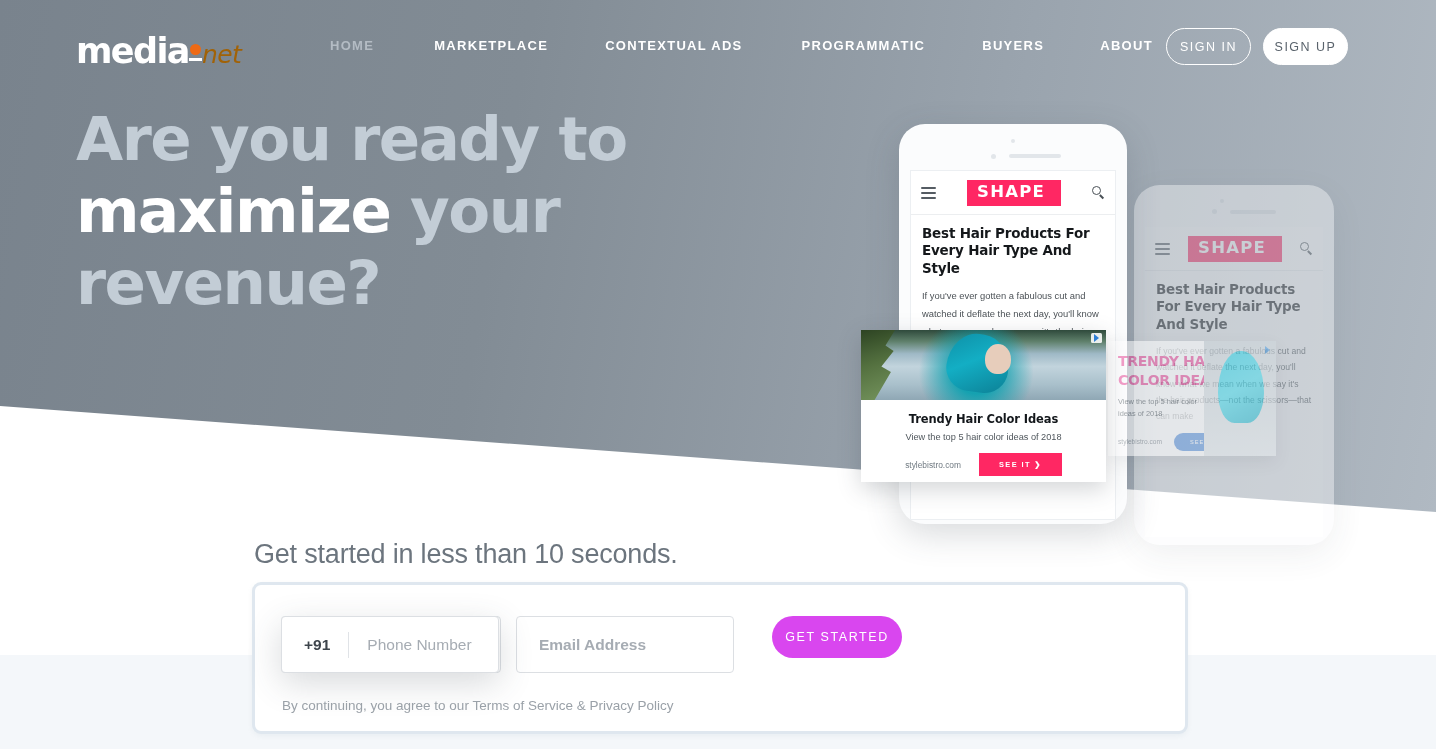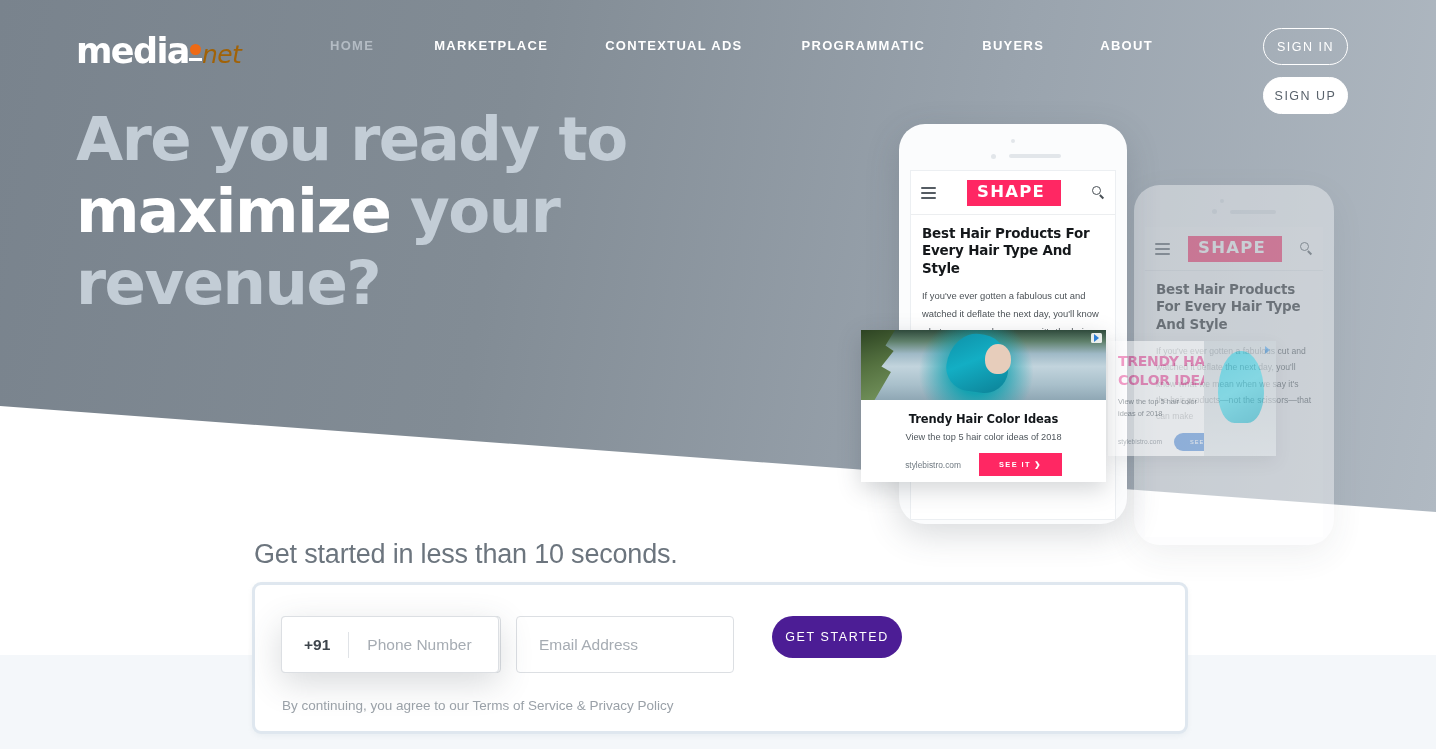--- a/index.html
+++ b/index.html
@@ -57,21 +57,21 @@
   }
 
   .nav { position: absolute; left: 330px; top: 38px; display: flex; align-items: center; }
   .nav-item {
     color: #ffffff; font-size: 13px; font-weight: 600; letter-spacing: 1.3px;
     text-decoration: none; white-space: nowrap; cursor: pointer;
     font-family: "Liberation Sans", sans-serif;
   }
   .nav-item.dim { color: #b4bcc4; }
 
-  .auth { position: absolute; right: 88px; top: 28px; display: flex; align-items: center; gap: 12px; flex-direction: column; }
+  .auth { position: absolute; right: 88px; top: 28px; display: flex; align-items: center; gap: 12px; }
   .btn-pill {
     height: 37px; border-radius: 19px; display: flex; align-items: center; justify-content: center;
     font-size: 12.5px; letter-spacing: 1.5px; font-weight: 500; cursor: pointer;
     font-family: "Liberation Sans", sans-serif;
   }
   .btn-signin { width: 85px; border: 1.5px solid #ffffff; color: #ffffff; background: transparent; }
   .btn-signup { width: 85px; border: 1.5px solid #ffffff; color: #5a636c; background: #ffffff; }
 
   
   .hero-copy { position: absolute; left: 76px; top: 103px; width: 780px; z-index: 30; }
@@ -254,31 +254,31 @@
   }
   .form-row {
     position: absolute; left: 26px; top: 31px; display: flex; align-items: flex-start;
   }
   .fld {
     height: 57px; border: 1px solid #dcdfe3; border-radius: 4px; background: #fff;
     display: flex; align-items: center; padding: 0 22px;
   }
   .fld.website { width: 220px; margin-right: 15px; }
   .fld.phone   { width: 218px; padding: 0; margin-right: 15px; }
-  .fld.email   { width: 218px; }
+  .fld.email   { width: 218px; font-weight: bold; }
   .ph-txt { font-size: 15.5px; color: #a6acb3; font-family: "Liberation Sans", sans-serif; }
   .cc {
     padding: 0 18px 0 22px; font-size: 15.5px; color: #3d444b; font-weight: 600;
     font-family: "Liberation Sans", sans-serif;
   }
   .cc-div { width: 1px; height: 26px; background: #e0e3e7; }
   .phone-in { padding-left: 18px; }
   .gs-btn {
     margin-left: 38px; width: 130px; height: 42px; border-radius: 21px;
-    background: #4c1d95; color: #ffffff; display: flex; align-items: center; justify-content: center;
+    background: #d946ef; color: #ffffff; display: flex; align-items: center; justify-content: center;
     font-size: 12.5px; letter-spacing: 1.6px; cursor: pointer; font-weight: 500;
     font-family: "Liberation Sans", sans-serif;
   }
   .terms {
     position: absolute; left: 27px; top: 113px; font-size: 13.5px; color: #9aa1a8;
     font-family: "Liberation Sans", sans-serif;
   }
   .terms a { color: #9aa1a8; text-decoration: none; }
 </style>
 </head>

